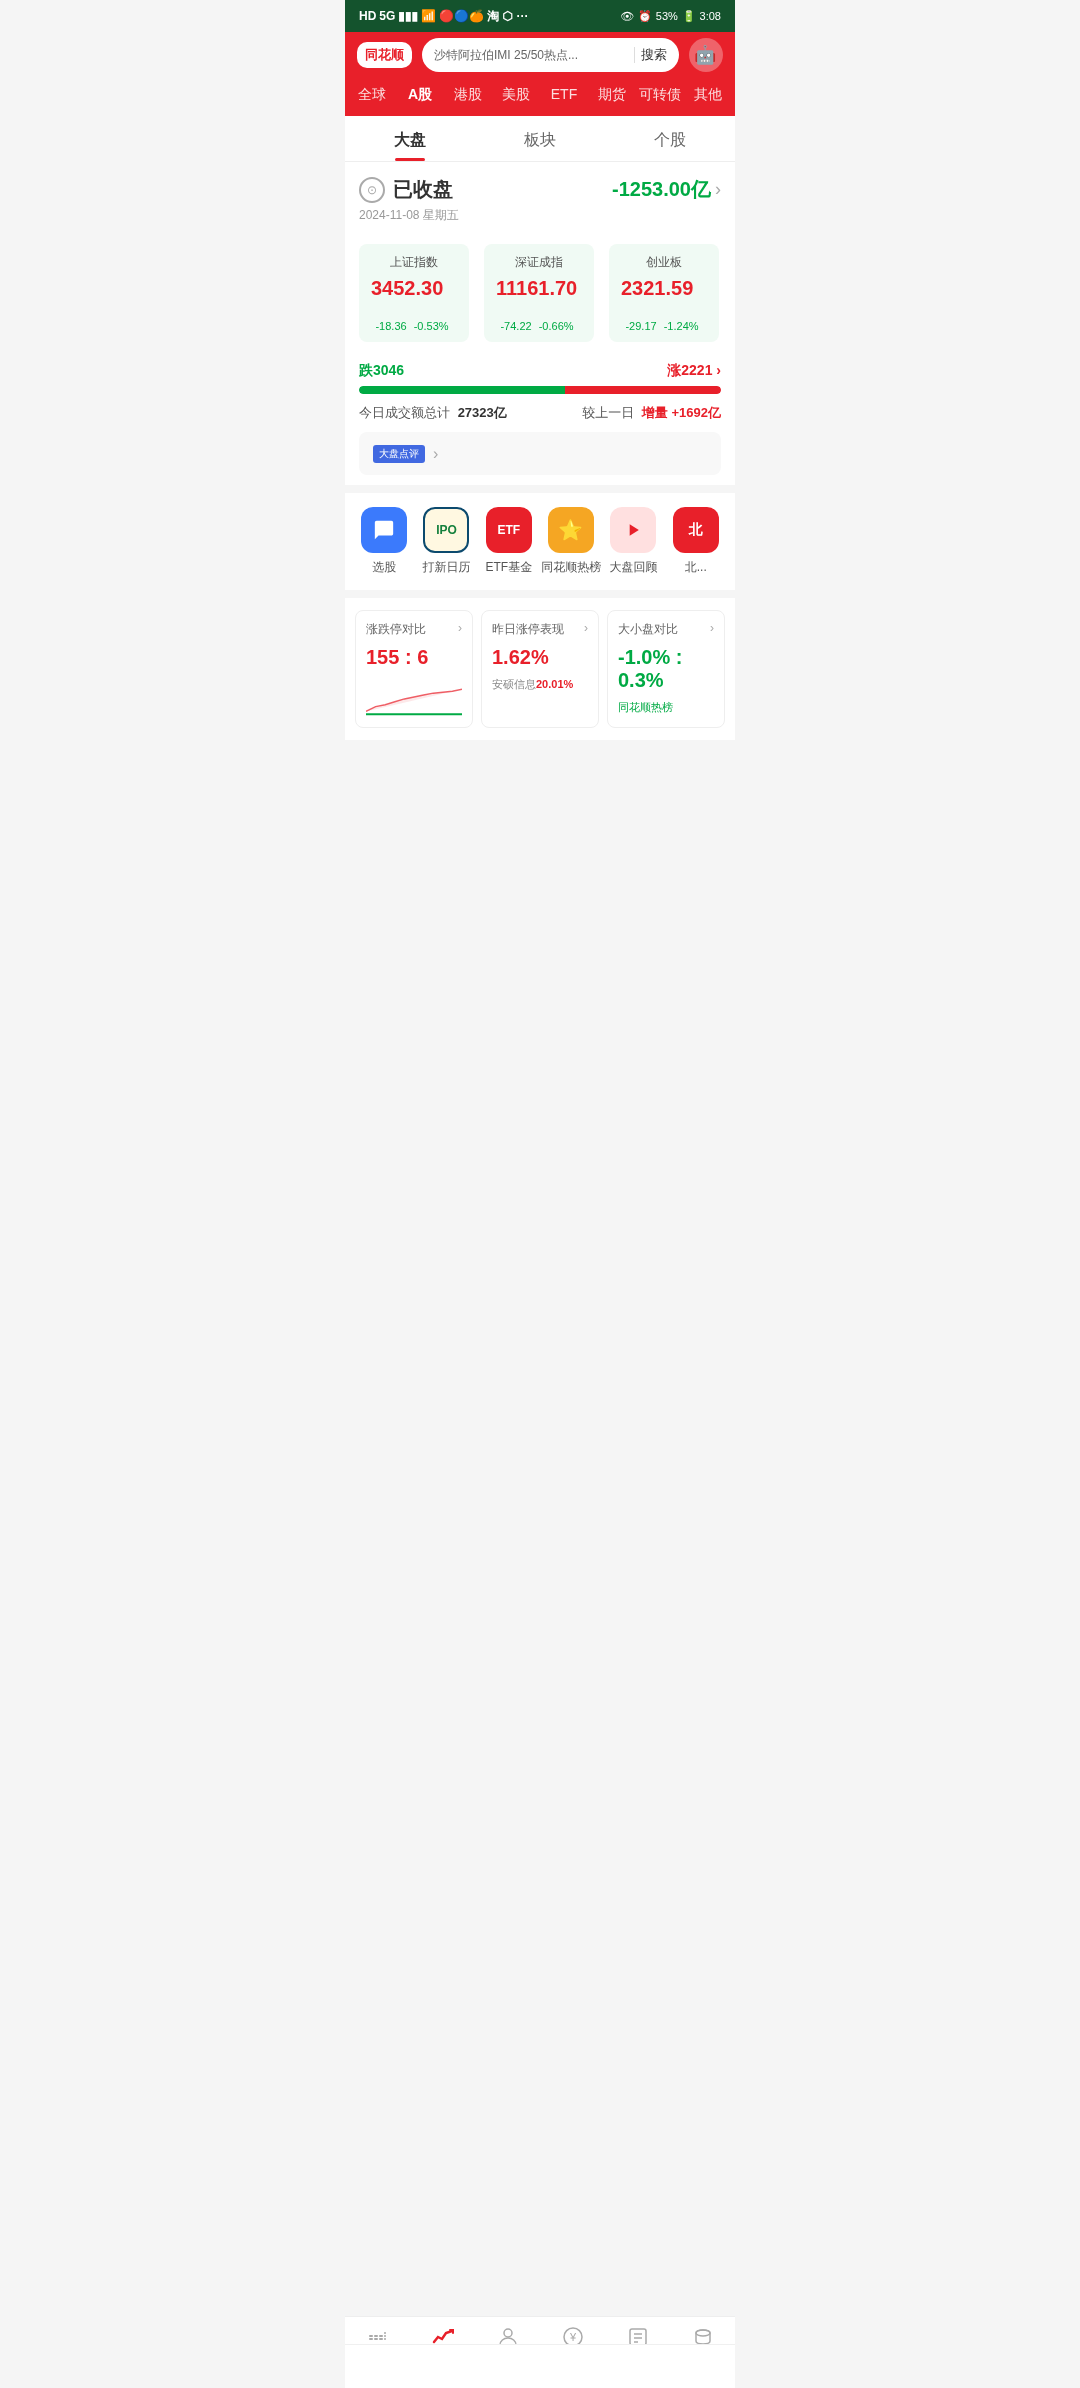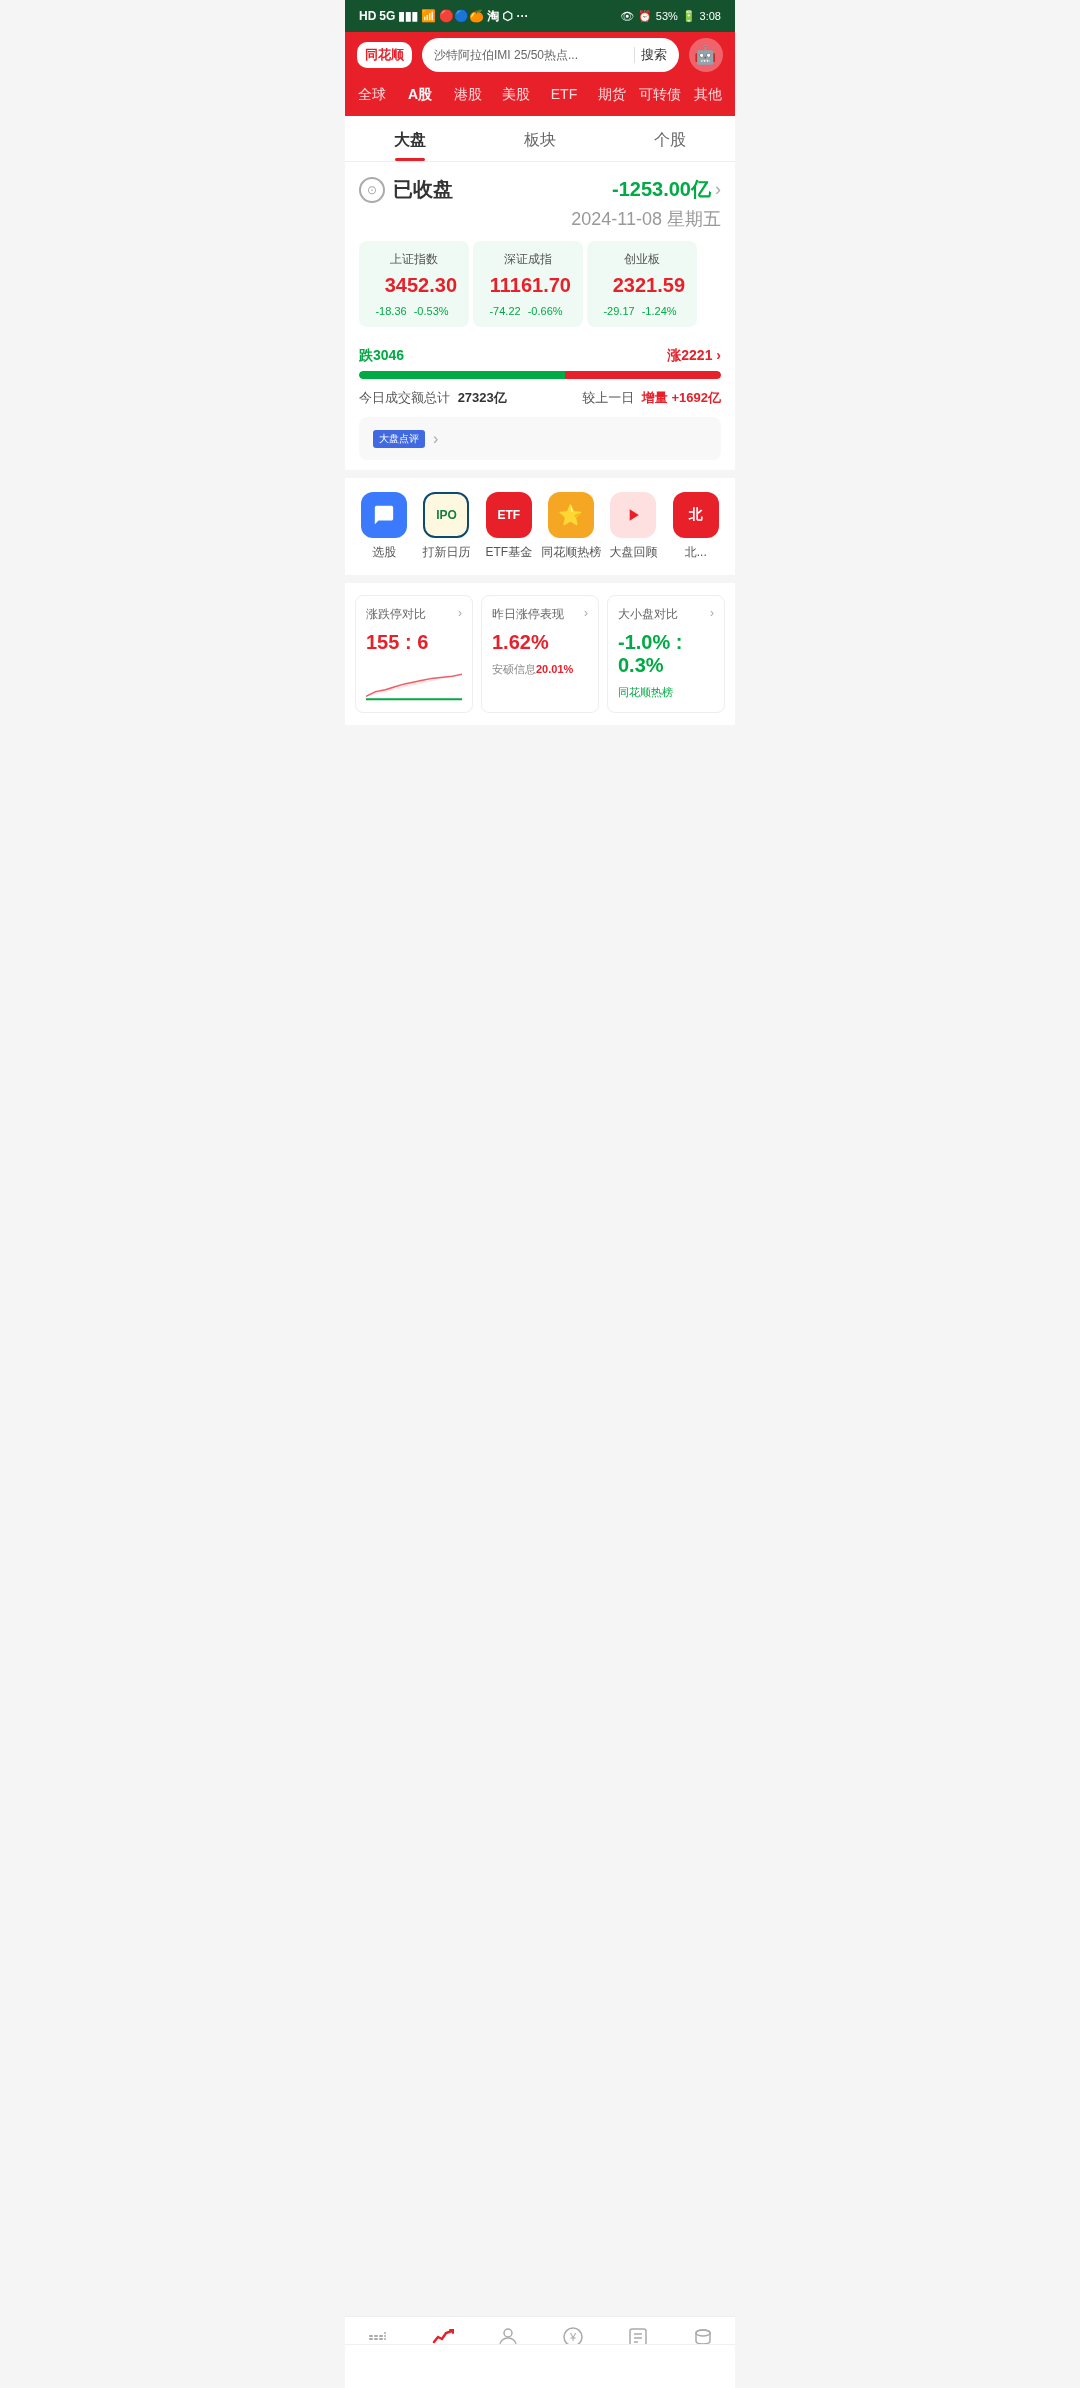--- a/index.html
+++ b/index.html
@@ -167,30 +167,29 @@
     }
     .overview-amount {
       font-size: 20px;
       font-weight: bold;
       color: #00aa44;
       display: flex;
       align-items: center;
       gap: 4px;
     }
     .overview-date {
-      font-size: 18px;
+      font-size: 12px;
       color: #999;
-      margin-bottom: 10px;
-      text-align: right;
+      margin-bottom: 20px;
     }
 
     
     .index-cards {
       display: flex;
-      gap: 4px;
+      gap: 15px;
       overflow-x: auto;
       padding-bottom: 6px;
       scrollbar-width: none;
     }
     .index-cards::-webkit-scrollbar { display: none; }
     .index-card {
       background: #f0faf4;
       border-radius: 8px;
       padding: 10px 12px;
       min-width: 110px;
@@ -199,22 +198,22 @@
     .index-name {
       font-size: 12px;
       color: #555;
       margin-bottom: 6px;
       text-align: center;
     }
     .index-value {
       font-size: 20px;
       font-weight: bold;
       color: #e8202a;
-      text-align: right;
-      margin-bottom: 8px;
+      text-align: left;
+      margin-bottom: 20px;
     }
     .index-change {
       font-size: 11px;
       color: #00aa44;
       text-align: center;
     }
     .index-change span { margin-right: 4px; text-align: center; }
 
     
     .advance-decline {

